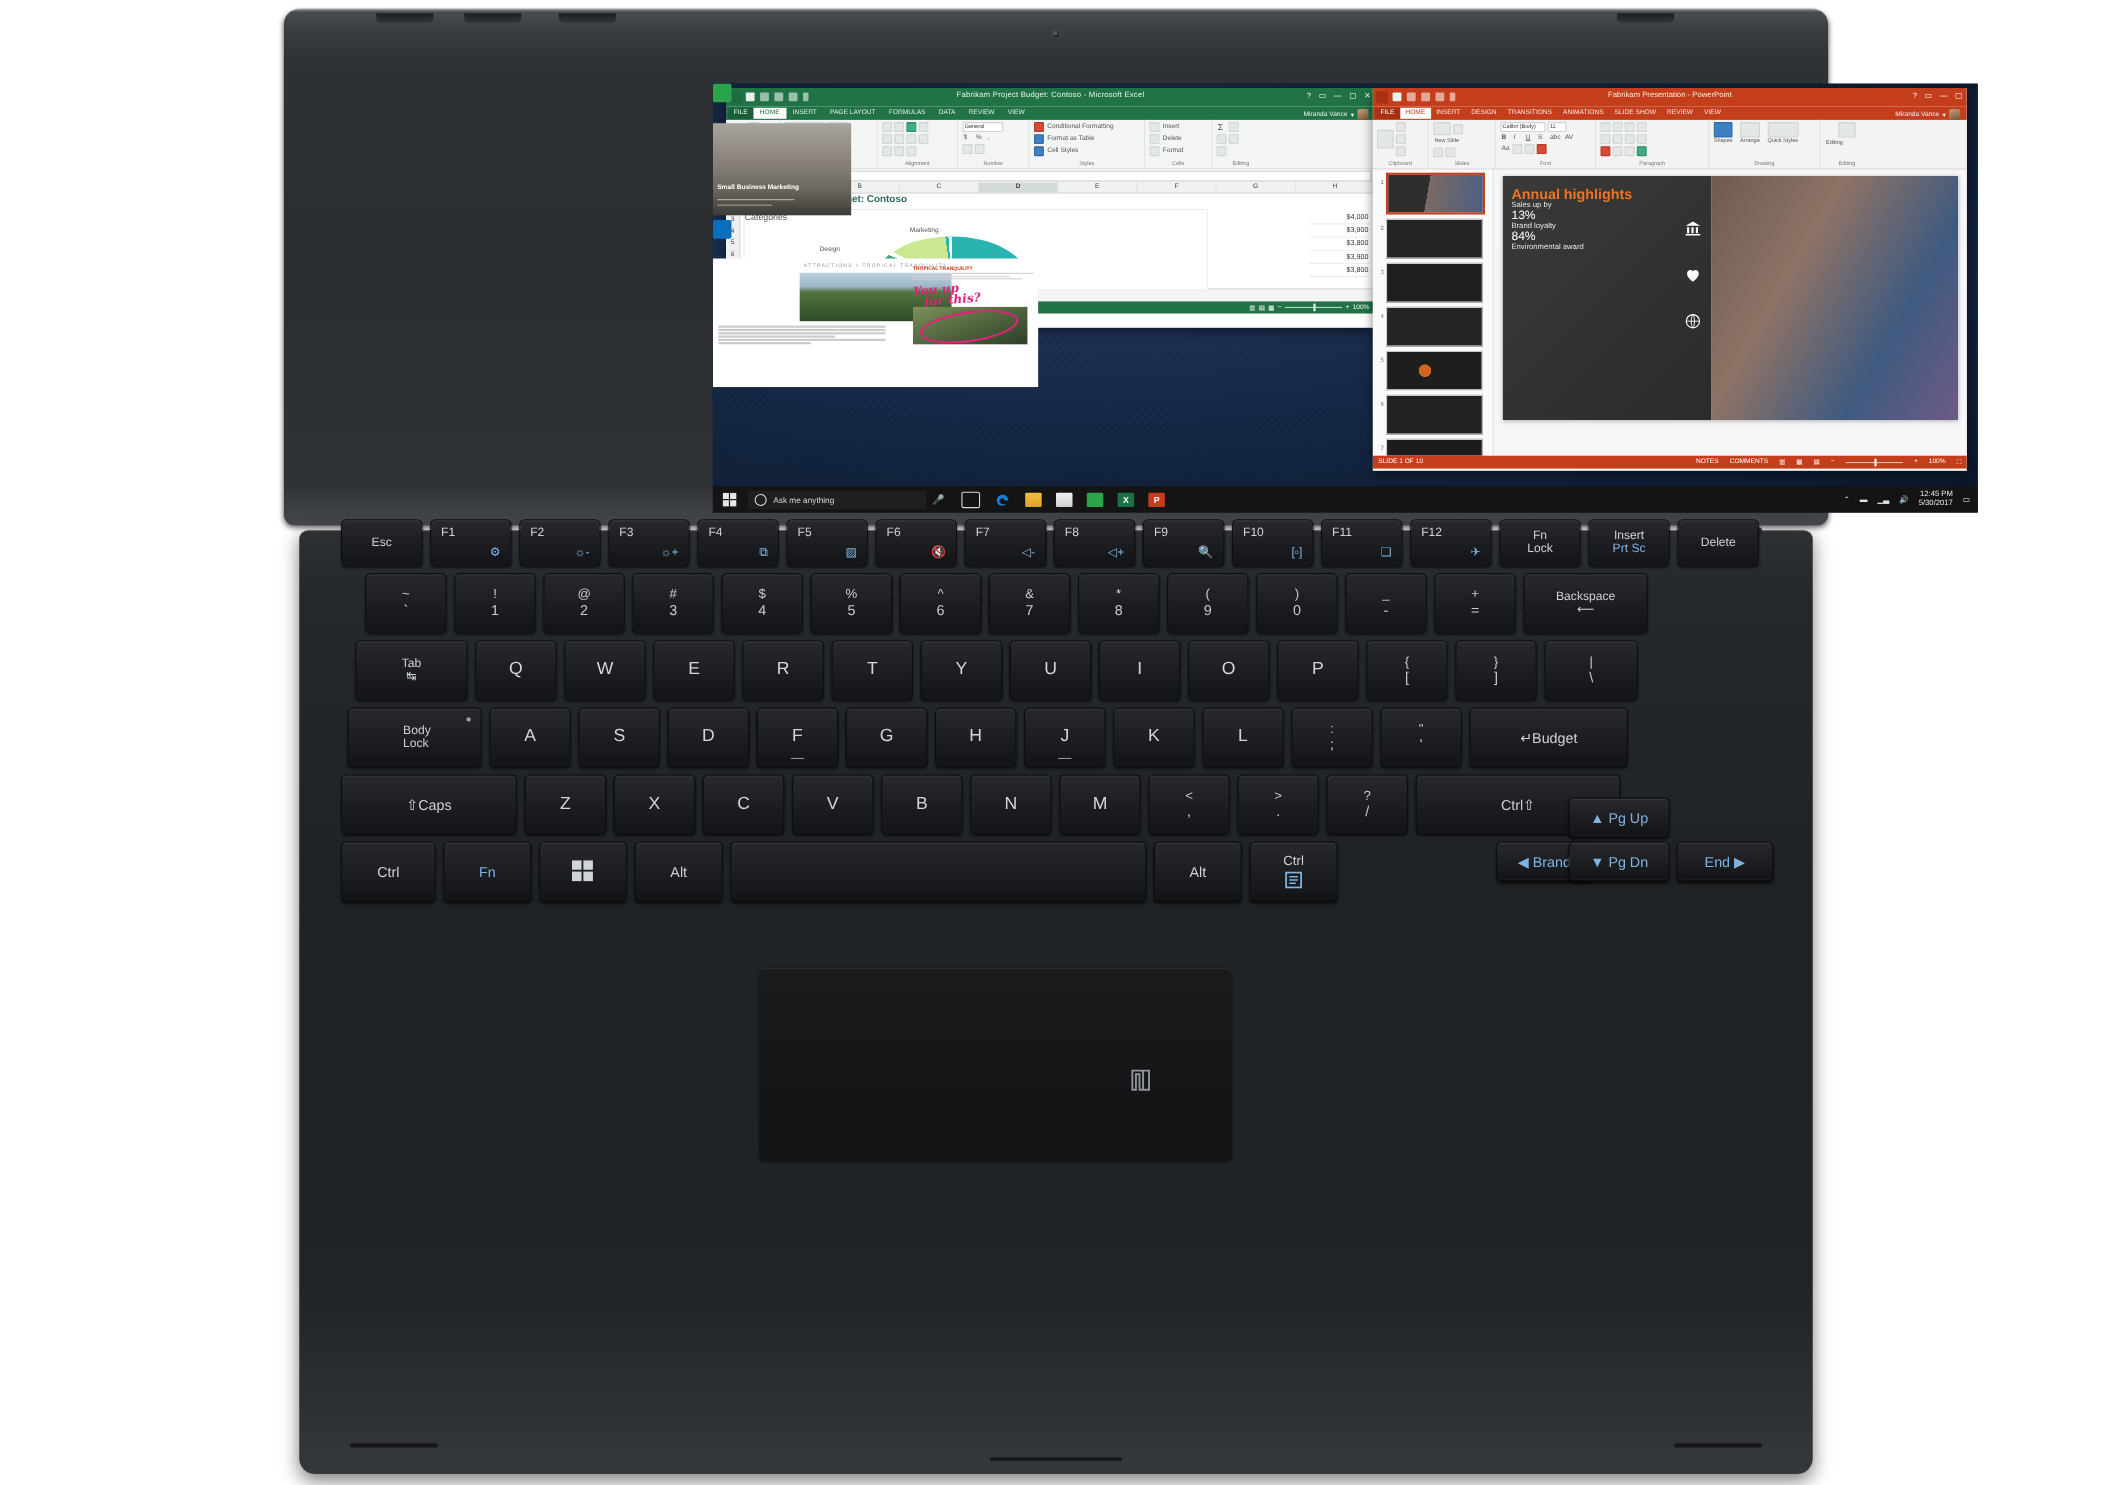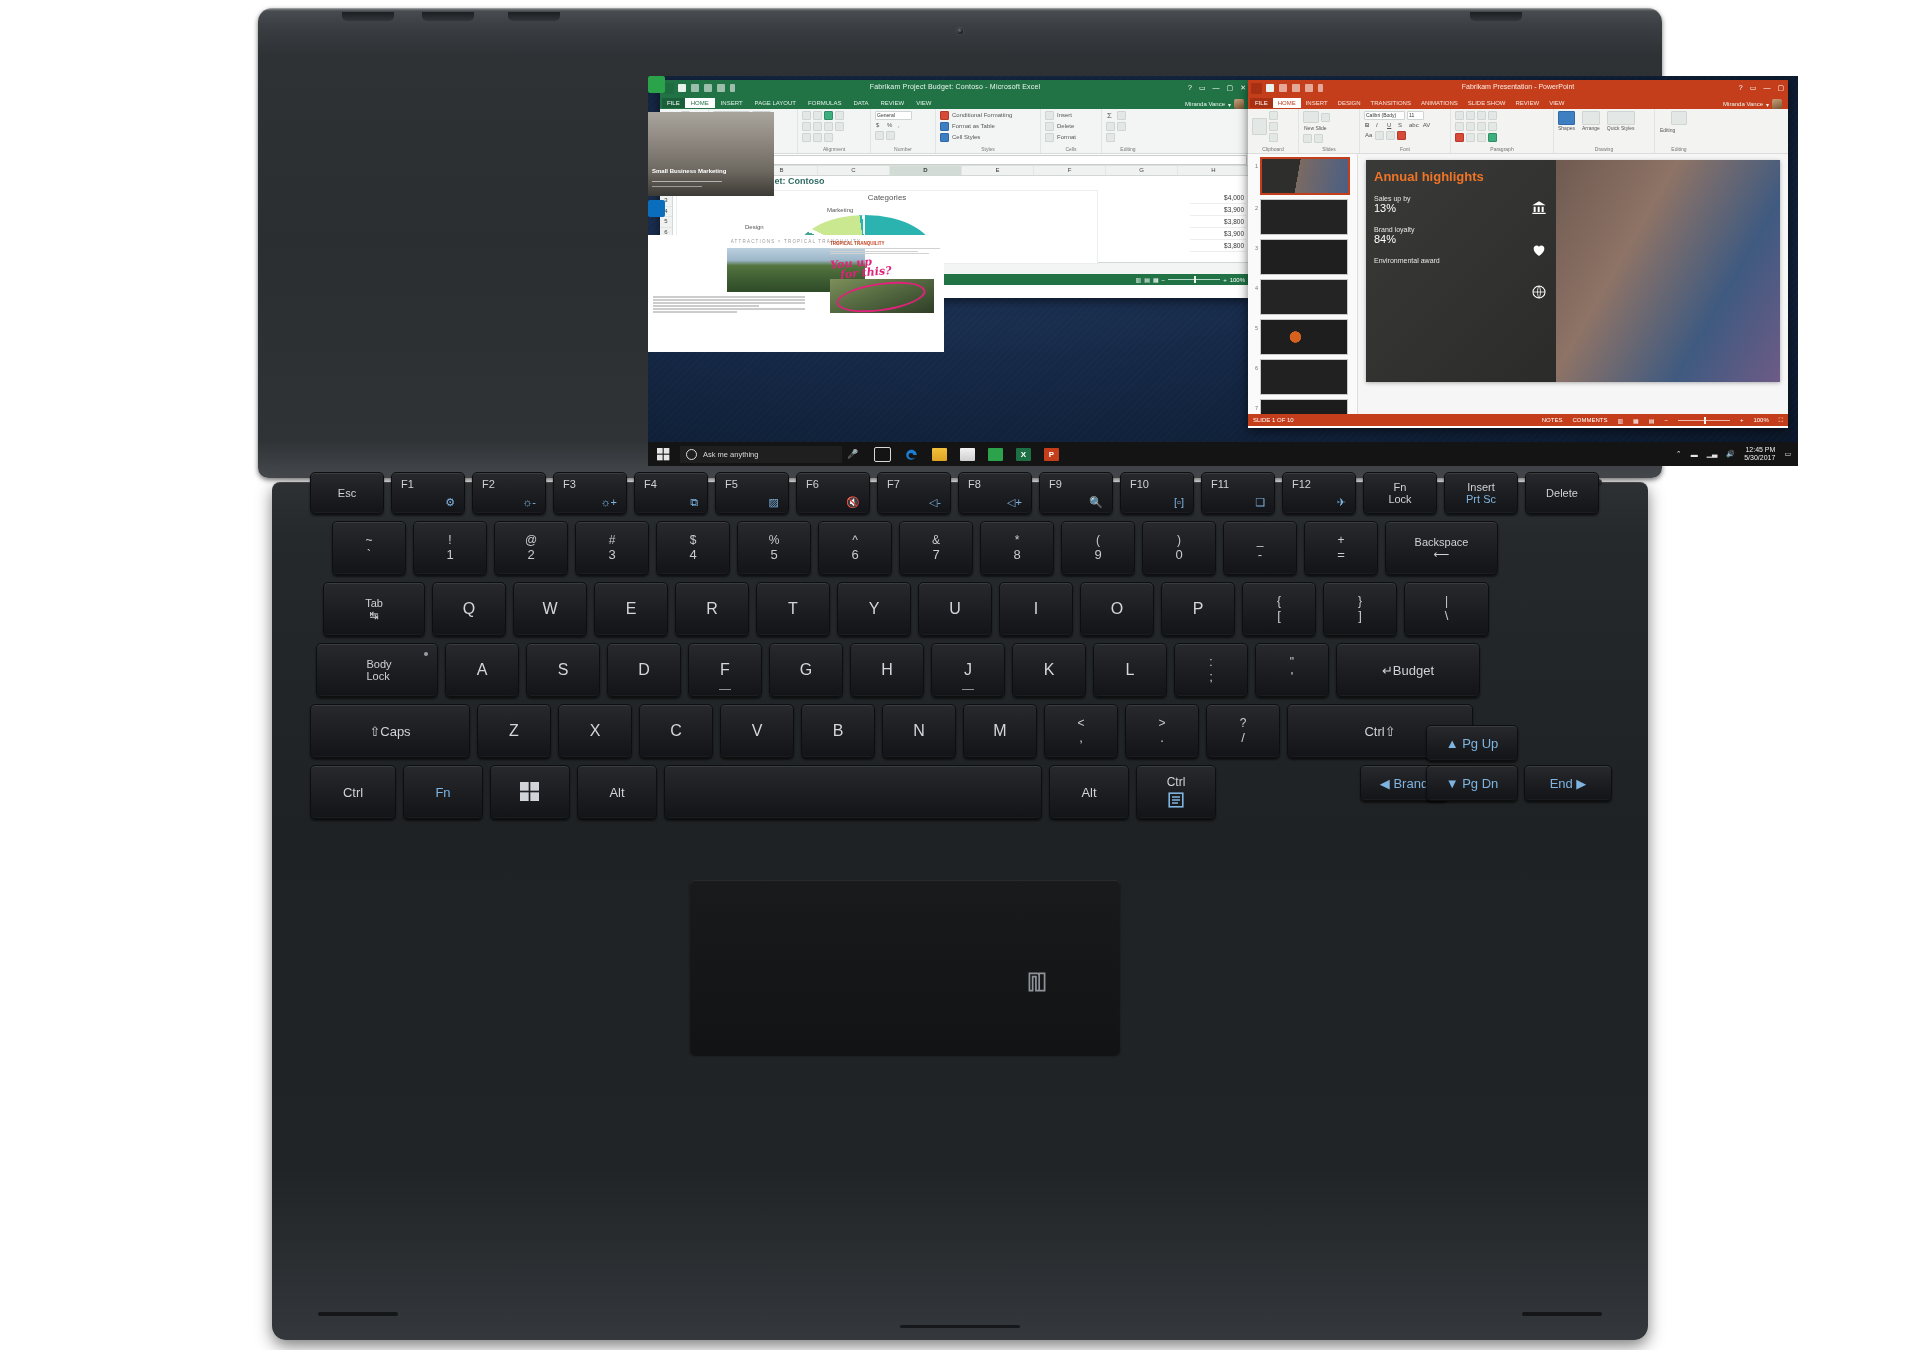--- a/index.html
+++ b/index.html
@@ -64,21 +64,21 @@
   .namebox{width:46px;height:8px;border:1px solid #c9cfcb;background:#fff;}
   .fxbar{flex:1;height:8px;border:1px solid #c9cfcb;background:#fff;}
   .xl-grid{position:relative;height:96px;background:#fff;}
   .colhdr{display:flex;height:9px;background:#f0f2f1;border-bottom:1px solid #d2d8d4;}
   .colhdr div{flex:1;text-align:center;font-size:6px;color:#3d3d3d;border-right:1px solid #e2e6e3;line-height:9px;}
   .colhdr div.sel{background:#d3dbd6;font-weight:bold;}
   .rowhdr{position:absolute;left:0;top:9px;width:13px;}
   .rowhdr div{height:9.6px;line-height:9.6px;text-align:center;font-size:6px;color:#3d3d3d;background:#f0f2f1;border-bottom:1px solid #e2e6e3;border-right:1px solid #d2d8d4;}
   .cellA1{position:absolute;left:16px;top:10px;font-size:9px;color:#2e6b63;font-weight:bold;}
   .chartbox{position:absolute;left:16px;top:24px;width:420px;height:72px;border:1px solid #eceeed;background:#fff;}
-  .chart-title{text-align:center;font-size:8px;color:#555;margin-top:2px;}
+  .chart-title{text-align:left;font-size:8px;color:#555;margin-top:2px;}
   .lbl-mk{position:absolute;left:150px;top:16px;font-size:6px;color:#555;}
   .lbl-dg{position:absolute;left:68px;top:33px;font-size:6px;color:#555;}
   .pie{position:absolute;left:118px;top:24px;width:140px;height:80px;border-radius:50%;
        background:conic-gradient(from -8deg,#2bb3b0 0deg 118deg,#3fa58e 118deg 300deg,#c9e88f 300deg 360deg);}
   .pie-sep{position:absolute;left:118px;top:24px;width:140px;height:80px;border-radius:50%;
        background:conic-gradient(from 292deg, rgba(255,255,255,.95) 0deg 4deg, transparent 4deg 64deg, rgba(255,255,255,.95) 64deg 68deg, transparent 68deg 360deg);}
   .money{position:absolute;right:4px;top:26px;width:56px;}
   .money div{font-size:6.5px;color:#333;text-align:right;border-bottom:1px solid #eceeed;height:11px;line-height:11px;padding-right:2px;}
   .xl-sheettabs{height:11px;background:#f3f5f4;border-top:1px solid #d2d8d4;display:flex;align-items:center;gap:3px;padding-left:4px;font-size:6px;color:#444;}
   .sheettab{background:#fff;border:1px solid #ccd2ce;border-bottom:none;padding:1px 7px;font-weight:bold;color:#217346;}
@@ -101,21 +101,21 @@
   .thumbpane{width:104px;background:#fafafa;border-right:1px solid #ddd;padding:3px 2px 0 3px;overflow:hidden;}
   .thumbrow{display:flex;gap:2px;margin-bottom:4px;align-items:flex-start;}
   .thumbnum{width:7px;font-size:5.5px;color:#777;text-align:right;padding-top:6px;}
   .thumb{width:86px;height:34px;background:#2a2a2a;border:1px solid #c9c9c9;position:relative;overflow:hidden;}
   .thumb.sel{border:2px solid #c43e1c;}
   .slidepane{flex:1;position:relative;background:#f6f6f6;padding:5px;}
   .slide{position:absolute;left:8px;top:6px;right:8px;height:222px;background:#fff;box-shadow:0 1px 4px rgba(0,0,0,.3);overflow:hidden;display:flex;}
   .slide-left{width:42%;background:linear-gradient(135deg,#3a3a38,#2b2b2a);position:relative;padding:10px 8px;color:#fff;}
   .slide-right{flex:1;background:linear-gradient(120deg,#6f5a50 0%,#8e7366 35%,#3f5a80 70%,#6d5b86 100%);position:relative;}
   .ann{color:#f07426;font-size:13px;font-weight:bold;line-height:13px;}
-  .stat{margin-top:12px;font-size:7px;color:#e6e6e6;}
+  .stat{font-size:7px;color:#e6e6e6;}
   .stat b{display:block;font-size:11px;font-weight:normal;color:#fff;}
   .sicon{position:absolute;right:8px;width:18px;height:16px;color:#fff;}
   .pp-status{height:12px;background:#c43e1c;display:flex;align-items:center;color:#fff;font-size:6px;padding:0 5px;justify-content:space-between;}
 
   
   #msn{left:22px;top:228px;width:126px;height:124px;background:transparent;box-shadow:none;}
   .fl-head{display:flex;align-items:center;gap:5px;margin-bottom:3px;}
   .fl-ico{width:17px;height:17px;border-radius:2px;background:#2aa34a;position:relative;}
   .fl-ico.edge{background:#0a6ebd;}
   .fl-name{color:#fff;font-size:9px;}

